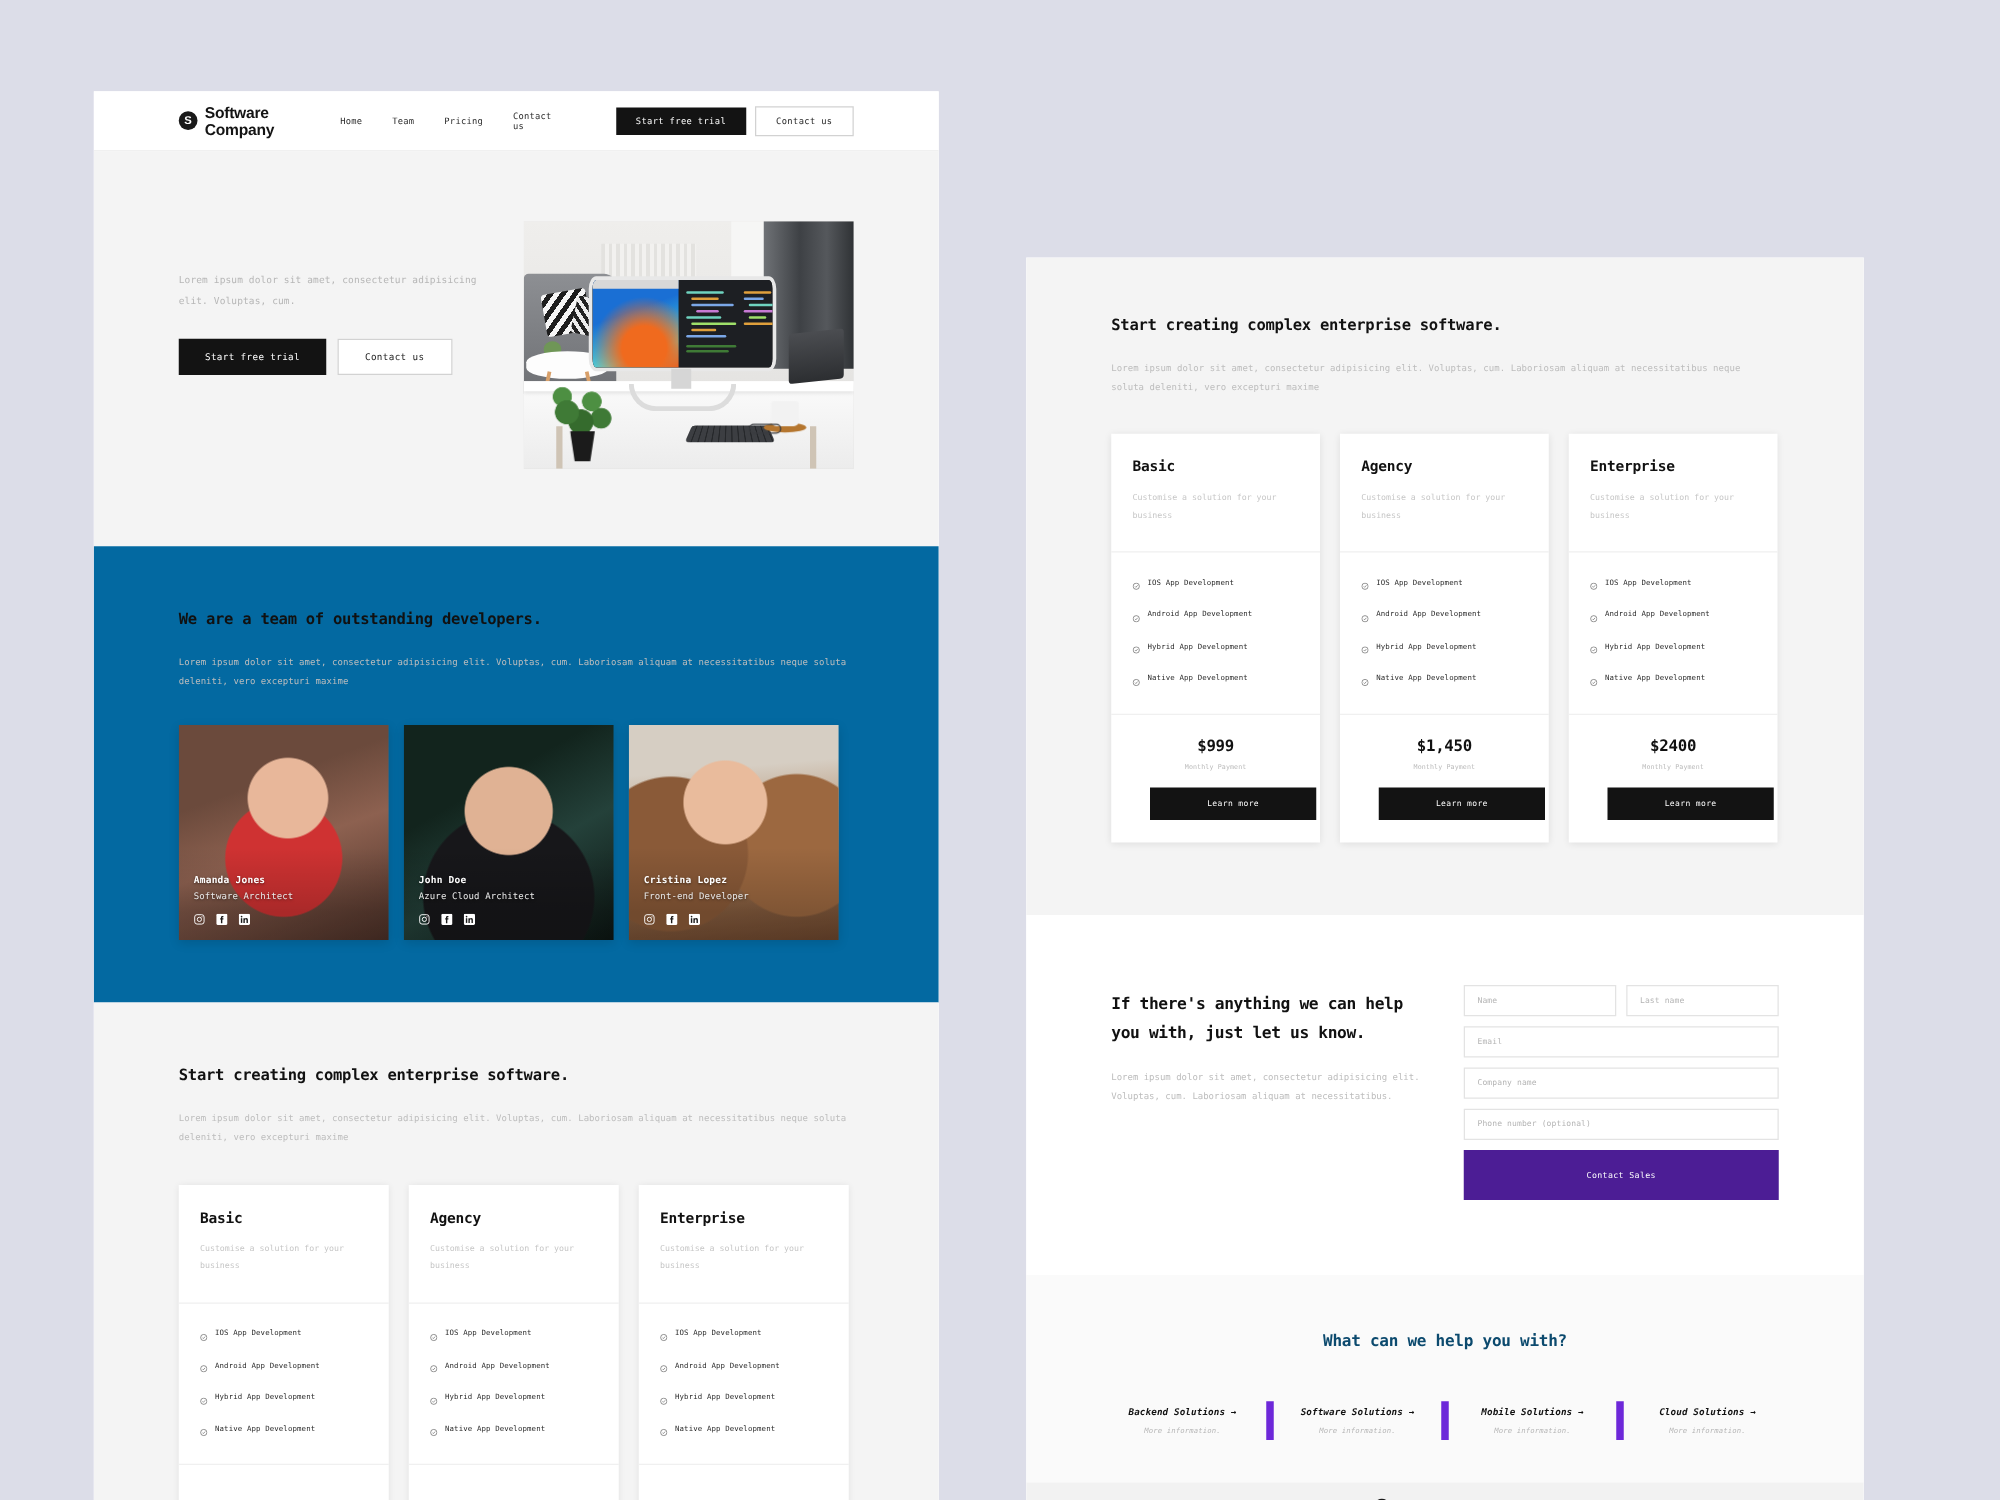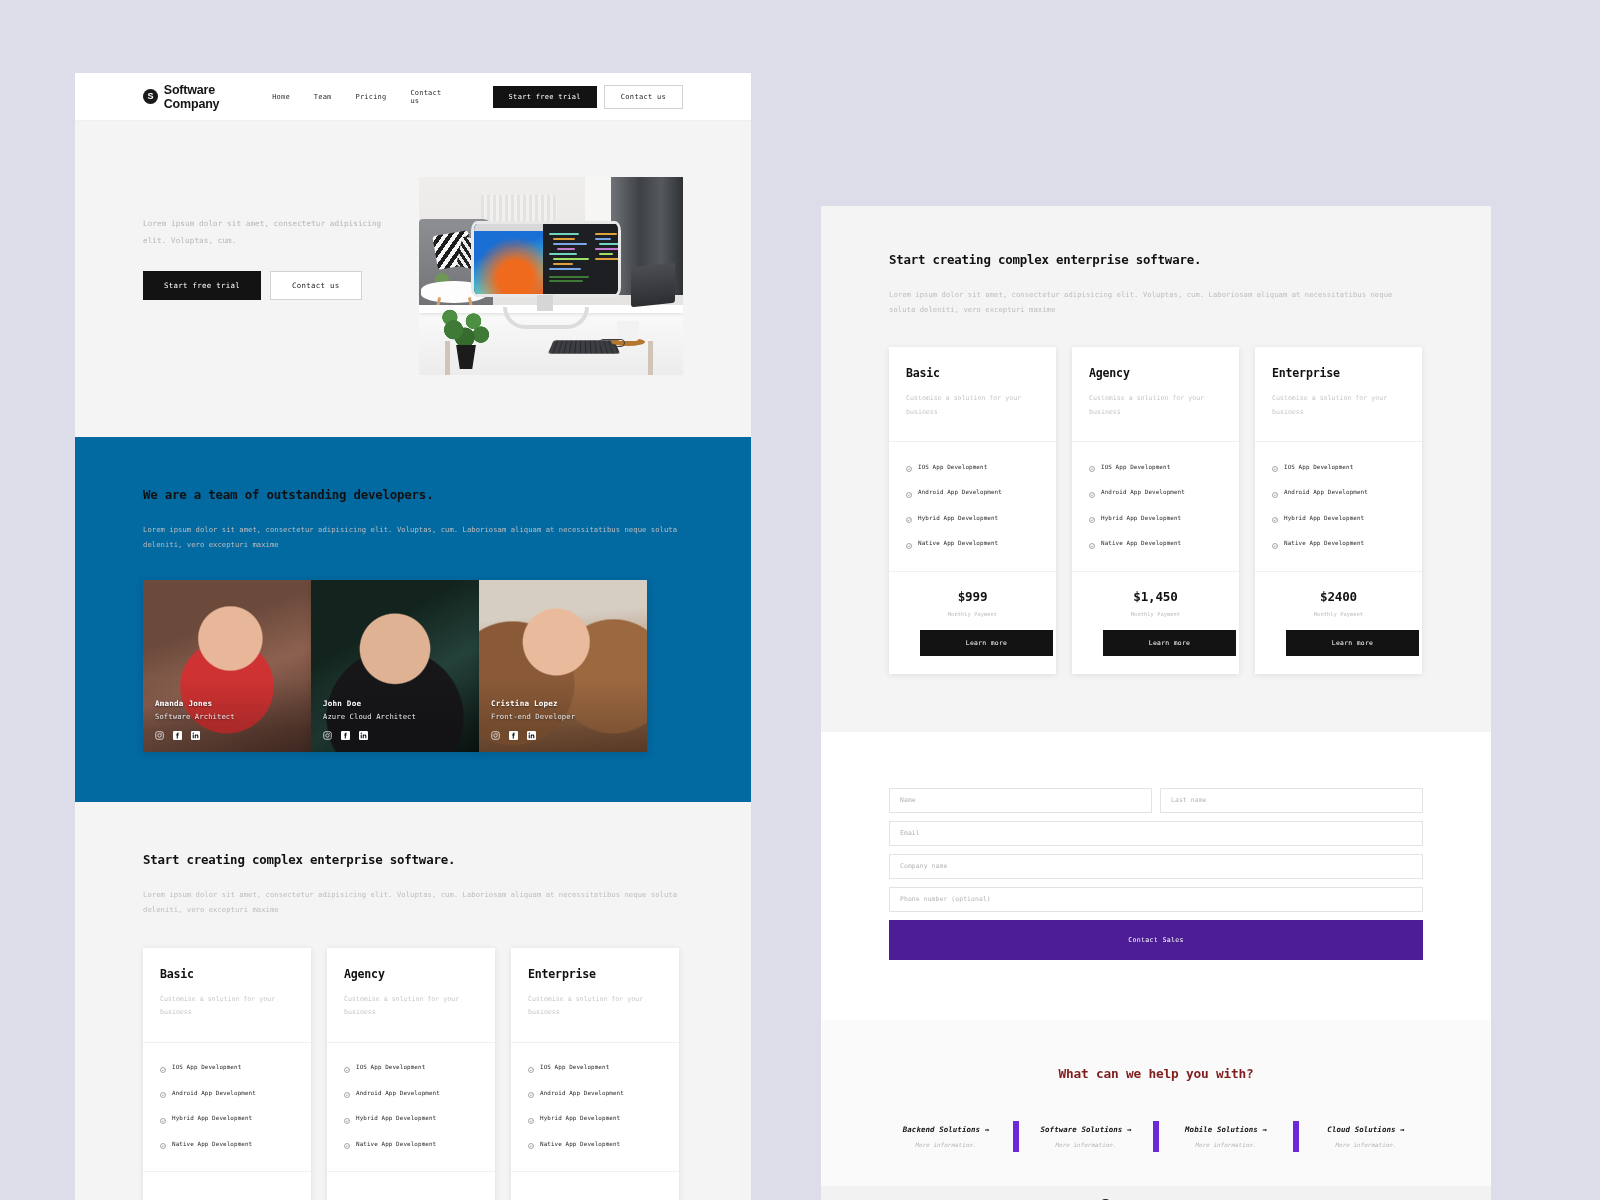--- a/index.html
+++ b/index.html
@@ -130,21 +130,21 @@
   .section.gray { background: #f4f4f4; }
   .sec-title {
     font-size: 12.4px; font-weight: 700; color: #111; letter-spacing: -.2px;
   }
   .sec-sub {
     margin-top: 20px; font-size: 7.2px; line-height: 2.1; color: #bdbdbd;
     max-width: 540px; letter-spacing: .05px;
   }
 
   
-  .team-grid { margin-top: 28px; display: flex; gap: 0; text-decoration: underline; }
+  .team-grid { margin-top: 28px; display: flex; gap: 12px; text-decoration: underline; }
   .team-card {
     position: relative; width: 168px; height: 172px; overflow: hidden;
     box-shadow: 0 2px 8px rgba(0,0,0,.13);
   }
   .team-photo { position:absolute; inset:0; }
   .tp1 { background:
       radial-gradient(circle at 52% 34%, #e8b79a 0 22%, rgba(0,0,0,0) 23%),
       radial-gradient(circle at 50% 62%, #cf3232 0 34%, rgba(0,0,0,0) 35%),
       linear-gradient(160deg,#6b4a3c 0 30%,#8d6150 55%,#4a2f26 100%); }
   .tp2 { background:
@@ -203,21 +203,21 @@
   }
   .field.half { width: calc(50% - 4px); }
   .field.full { width: 100%; }
   .submit-btn {
     width:100%; background:#4c1d95; color:#fff; height:40px; display:flex;
     align-items:center; justify-content:center; font-size:6.6px; letter-spacing:.3px;
   }
 
   
   .help { background:#fafafa; padding: 46px 58px 34px 58px; }
-  .help-title { text-align:center; font-size: 12.8px; font-weight:700; color:#7f1d1d; letter-spacing:-.2px; }
+  .help-title { text-align:center; font-size: 12.8px; font-weight:700; color:#0c4a6e; letter-spacing:-.2px; }
   .help-grid { margin-top: 40px; display:flex;font-style:italic; }
   .help-col { flex:1; text-align:center; padding: 4px 6px; border-left:6px solid #6d28d9; }
   .help-col:first-child { border-left:none; }
   .help-link { font-size: 7.4px; font-weight:700; color:#111; letter-spacing:.1px; }
   .help-note { margin-top: 8px; font-size: 5.8px; color:#b6b6b6; letter-spacing:.1px; }
 
   
   .footer { background:#f2f2f2; padding: 13px 58px; display:flex; align-items:center; }
   .footer-links { display:flex; gap: 12px; width: 200px; }
   .footer-link { font-size:6.2px; color:#1e1e1e; letter-spacing:.1px; }
@@ -683,20 +683,24 @@
             <div class="pc-price">$2400</div>
             <div class="pc-period">Monthly Payment</div>
             <span class="pc-btn">Learn more</span>
           </div>
         </div>
 
       </div>
     </div>
 
     <div class="contact">
+      <div class="contact-copy">
+        <div class="contact-title">If there's anything we can help you with, just let us know.</div>
+        <div class="contact-sub">Lorem ipsum dolor sit amet, consectetur adipisicing elit. Voluptas, cum. Laboriosam aliquam at necessitatibus.</div>
+      </div>
       <div class="contact-form">
         <div class="field half">Name</div>
         <div class="field half">Last name</div>
         <div class="field full">Email</div>
         <div class="field full">Company name</div>
         <div class="field full">Phone number (optional)</div>
         <span class="submit-btn">Contact Sales</span>
       </div>
     </div>
 

